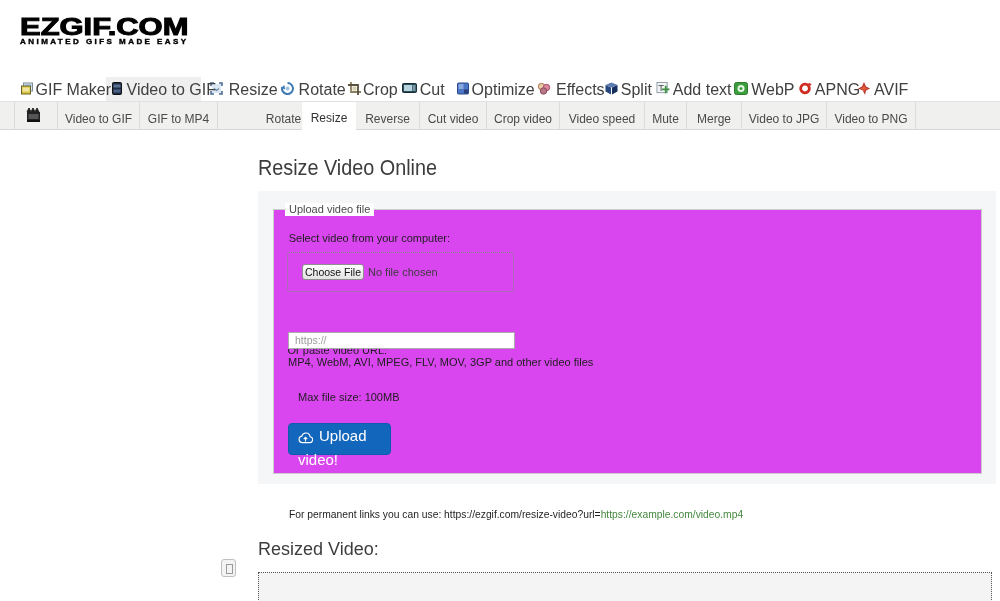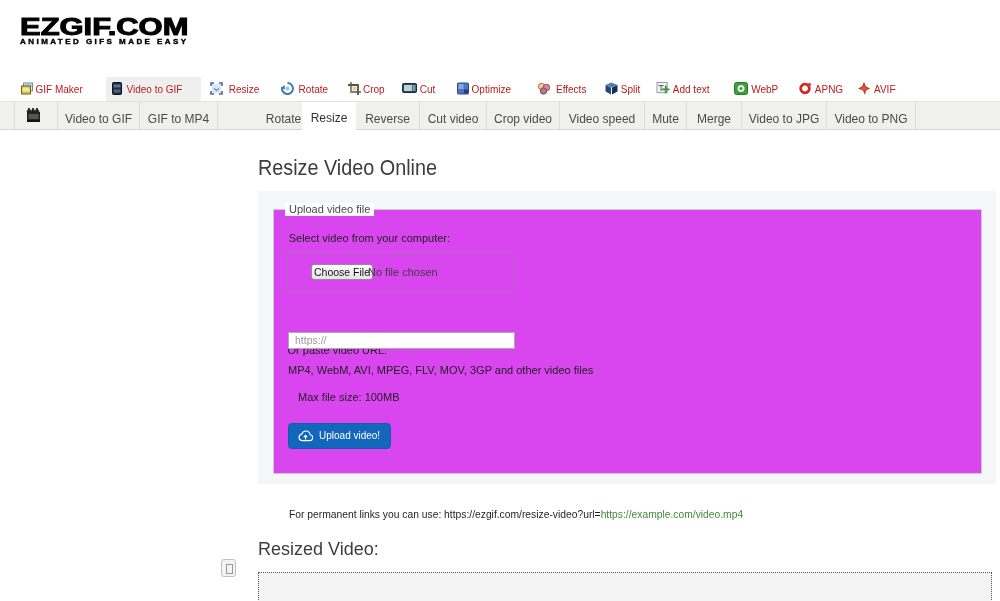--- a/index.html
+++ b/index.html
@@ -7,21 +7,21 @@
   font-family:"Liberation Sans", sans-serif; }
 .abs { position:absolute; }
 
 #logo-main { left:20px; top:15px; font-weight:bold; font-size:26px; color:#000;
   -webkit-text-stroke:1.1px #000;
   line-height:1; transform:scale(1.19,0.92); transform-origin:left top; white-space:nowrap;}
 #logo-tag { left:20px; top:37px; font-weight:bold; font-size:8px; color:#000;
   -webkit-text-stroke:0.4px #000;
   letter-spacing:2.45px; white-space:nowrap; }
 
-.mtxt { top:83px; font-size:10px; color:#b91c1c; line-height:14px; white-space:nowrap; }
+.mtxt { top:83px; font-size:16px; color:#404040; line-height:14px; white-space:nowrap; }
 .mico { top:82px; width:13px; height:13px; }
 #mm-active { left:106px; top:77px; width:95px; height:24px; background:#efefef; }
 
 #subbar { left:0; top:101px; width:1000px; height:29px; background:#f0f0ef;
   border-top:1px solid #e2e2e2; border-bottom:1px solid #d6d6d6; }
 .stab { top:102px; height:28px; line-height:34px; font-size:12px; color:#4a4a4a;
   text-align:center; border-right:1px solid #dcdcdc; }
 #stab-first { border-left:1px solid #dcdcdc; }
 #stab-active { top:102px; height:31px; background:#fff; line-height:33px;
   font-size:12px; color:#333; text-align:center; z-index:3; }
@@ -31,28 +31,28 @@
 #formwrap { left:258px; top:191px; width:738px; height:293px; background:#f5f6f8; }
 #whitebox { left:273px; top:209px; width:709px; height:265px; background:#d946ef;
   border:1px solid #ccc; }
 #legend { left:11px; top:-7px; font-size:11px; color:#4a4a4a; background:#fff;
   padding:0 4px; line-height:13px; }
 .flbl { font-size:11px; color:#1e1e1e; line-height:12px; white-space:nowrap; }
 #dashed1 { left:13px; top:42px; width:227px; height:40px;
   border:1px dotted #8a8a8a; border-radius:2px; }
 #choosebtn { left:14px; top:11px; width:62px; height:16px;
   background:linear-gradient(#fdfdfd,#e3e3e3); border:1px solid #8f8f8f;
-  border-radius:3px; font-size:10.5px; color:#111; text-align:center; line-height:14px;margin-left:9px; }
+  border-radius:3px; font-size:10.5px; color:#111; text-align:center; line-height:14px; }
 #nofile { left:80px; top:13px; font-size:11px; color:#3c3c3c; }
 #urlinput { left:14px; top:122px; width:227px; height:17px;
   border:1px solid #ababab; background:#fff; font-size:10.5px; color:#9a9a9a;
   line-height:15px; padding-left:6px; }
-#uploadbtn { left:14px; top:213px; width:103px; height:26px;
+#uploadbtn { left:14px; top:213px; width:103px; height:32px;
   background:#1266bb; border:1px solid #0e5cab; border-radius:4px;
-  color:#fff; font-size:10px; text-align:left; line-height:24px; padding-left:9px; }
+  color:#fff; font-size:15px; text-align:left; line-height:24px; padding-left:9px; }
 #permanent { left:258px; top:509px; font-size:10.3px; color:#1e1e1e; white-space:nowrap;padding-left:31px; }
 #permanent .green { color:#44883e; }
 #h2 { left:258px; top:539px; font-size:18px; font-weight:normal; color:#3d3d3d; }
 #resultbox { left:258px; top:572px; width:734px; height:40px;
   border:1px dotted #555; background:#f4f4f4; }
 #smallicon { left:221px; top:559px; width:15px; height:18px;
   border:1px solid #c0c0c0; border-radius:3px; background:#f3f3f3; }
 #smallicon:after { content:""; position:absolute; left:4px; top:4px; width:5px;
   height:8px; border:1px solid #9a9a9a; }
 </style>
@@ -168,21 +168,21 @@
 <div class="abs" id="formwrap"></div>
 <div class="abs" id="whitebox">
   <span class="abs" id="legend">Upload video file</span>
   <span class="abs flbl" style="left:14.7px; top:22px;">Select video from your computer:</span>
   <div class="abs" id="dashed1">
     <div class="abs" id="choosebtn">Choose File</div>
     <span class="abs flbl" id="nofile">No file chosen</span>
   </div>
   <span class="abs flbl" style="left:13.5px; top:102px;margin-top:32px;">Or paste video URL:</span>
   <div class="abs" id="urlinput">https://</div>
-  <span class="abs flbl" style="left:14px; top:154px;">MP4, WebM, AVI, MPEG, FLV, MOV, 3GP and other video files</span>
+  <span class="abs flbl" style="left:14px; top:146px;">MP4, WebM, AVI, MPEG, FLV, MOV, 3GP and other video files</span>
   <span class="abs flbl" style="left:14px; top:181px;padding-left:10px;">Max file size: 100MB</span>
   <div class="abs" id="uploadbtn"><svg width="15" height="13" viewBox="0 0 16 14" style="vertical-align:-2.5px; margin-right:6px;">
         <path d="M4.5 12.5 a3.5 3.5 0 0 1 -0.5 -6.95 A4.6 4.6 0 0 1 13 6.2 a3 3 0 0 1 -1 6.3 z" fill="none" stroke="#fff" stroke-width="1.2"></path>
         <path d="M8 11.2 V7 M6.1 8.8 L8 6.9 L9.9 8.8" fill="none" stroke="#fff" stroke-width="1.2"></path>
       </svg>Upload video!</div>
 </div>
 
 <div class="abs" id="permanent">For permanent links you can use: https://ezgif.com/resize-video?url=<span class="green">https://example.com/video.mp4</span></div>
 <div class="abs" id="h2">Resized Video:</div>
 <div class="abs" id="smallicon"></div>

